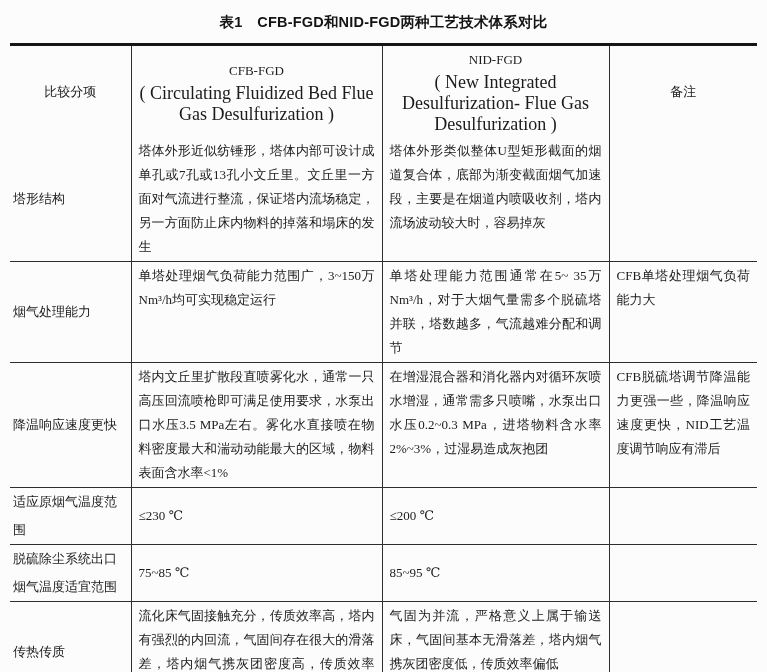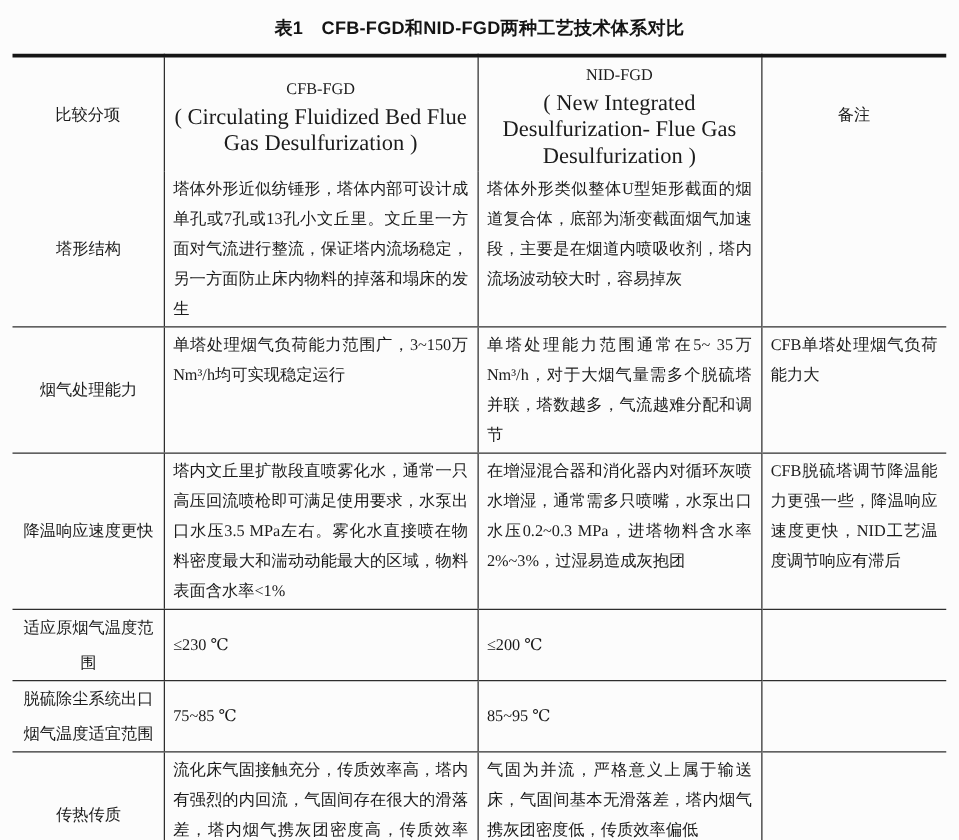--- a/index.html
+++ b/index.html
@@ -39,21 +39,21 @@
     padding: 2px 7px;
     overflow: hidden;
   }
   td + td { border-left: 1.5px solid #2e2e2e; }
   tr:last-child td { border-bottom: none; }
 
   td.label {
     padding: 0 2px 0 3px;
     vertical-align: middle;
     line-height: 28px;
-    text-align: center;
+    text-align: left;
   }
   thead td {
     vertical-align: middle;
     text-align: center;
     padding: 2px 6px;
   }
   .hdr-name { line-height: 24px; font-size: 13px; }
   .hdr-full { line-height: 21px; font-size: 18px; }
   .content {
     text-align: justify;

